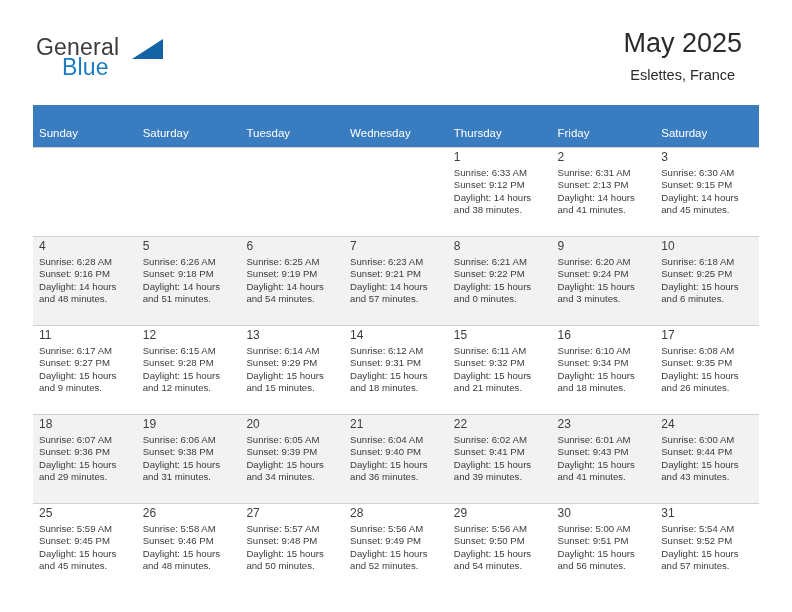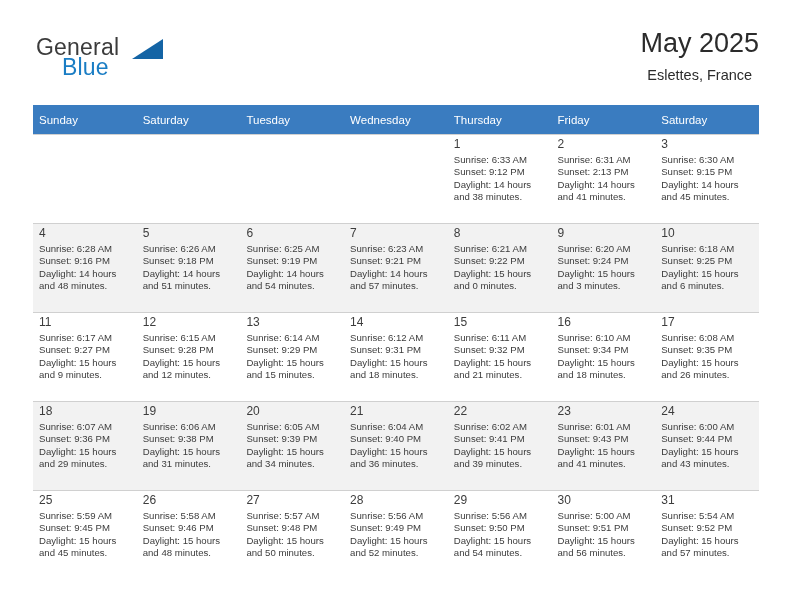--- a/index.html
+++ b/index.html
@@ -19,21 +19,21 @@
     width: 792px;
     height: 612px;
     box-sizing: border-box;
   }
 
   
   .header {
     position: absolute;
     left: 33px;
     top: 26px;
-    right: 33px;
+    right: 50px;
     height: 72px;
   }
   .logo {
     position: absolute;
     left: 0;
     top: 8px;
     width: 220px;
     height: 56px;
   }
   .logo-general {
@@ -91,21 +91,21 @@
     width: 726px;
     border-collapse: collapse;
     table-layout: fixed;
   }
   .calendar th {
     background: #3a7cc0;
     color: #ffffff;
     font-size: 11.5px;
     font-weight: normal;
     text-align: left;
-    padding: 5px 0 5px 6px;
+    padding: 18px 0 5px 6px;
     height: 19px;
     border: none;
   }
   .calendar td {
     vertical-align: top;
     padding: 0;
     border: none;
     height: 89px;
     width: 103.71px;
   }

